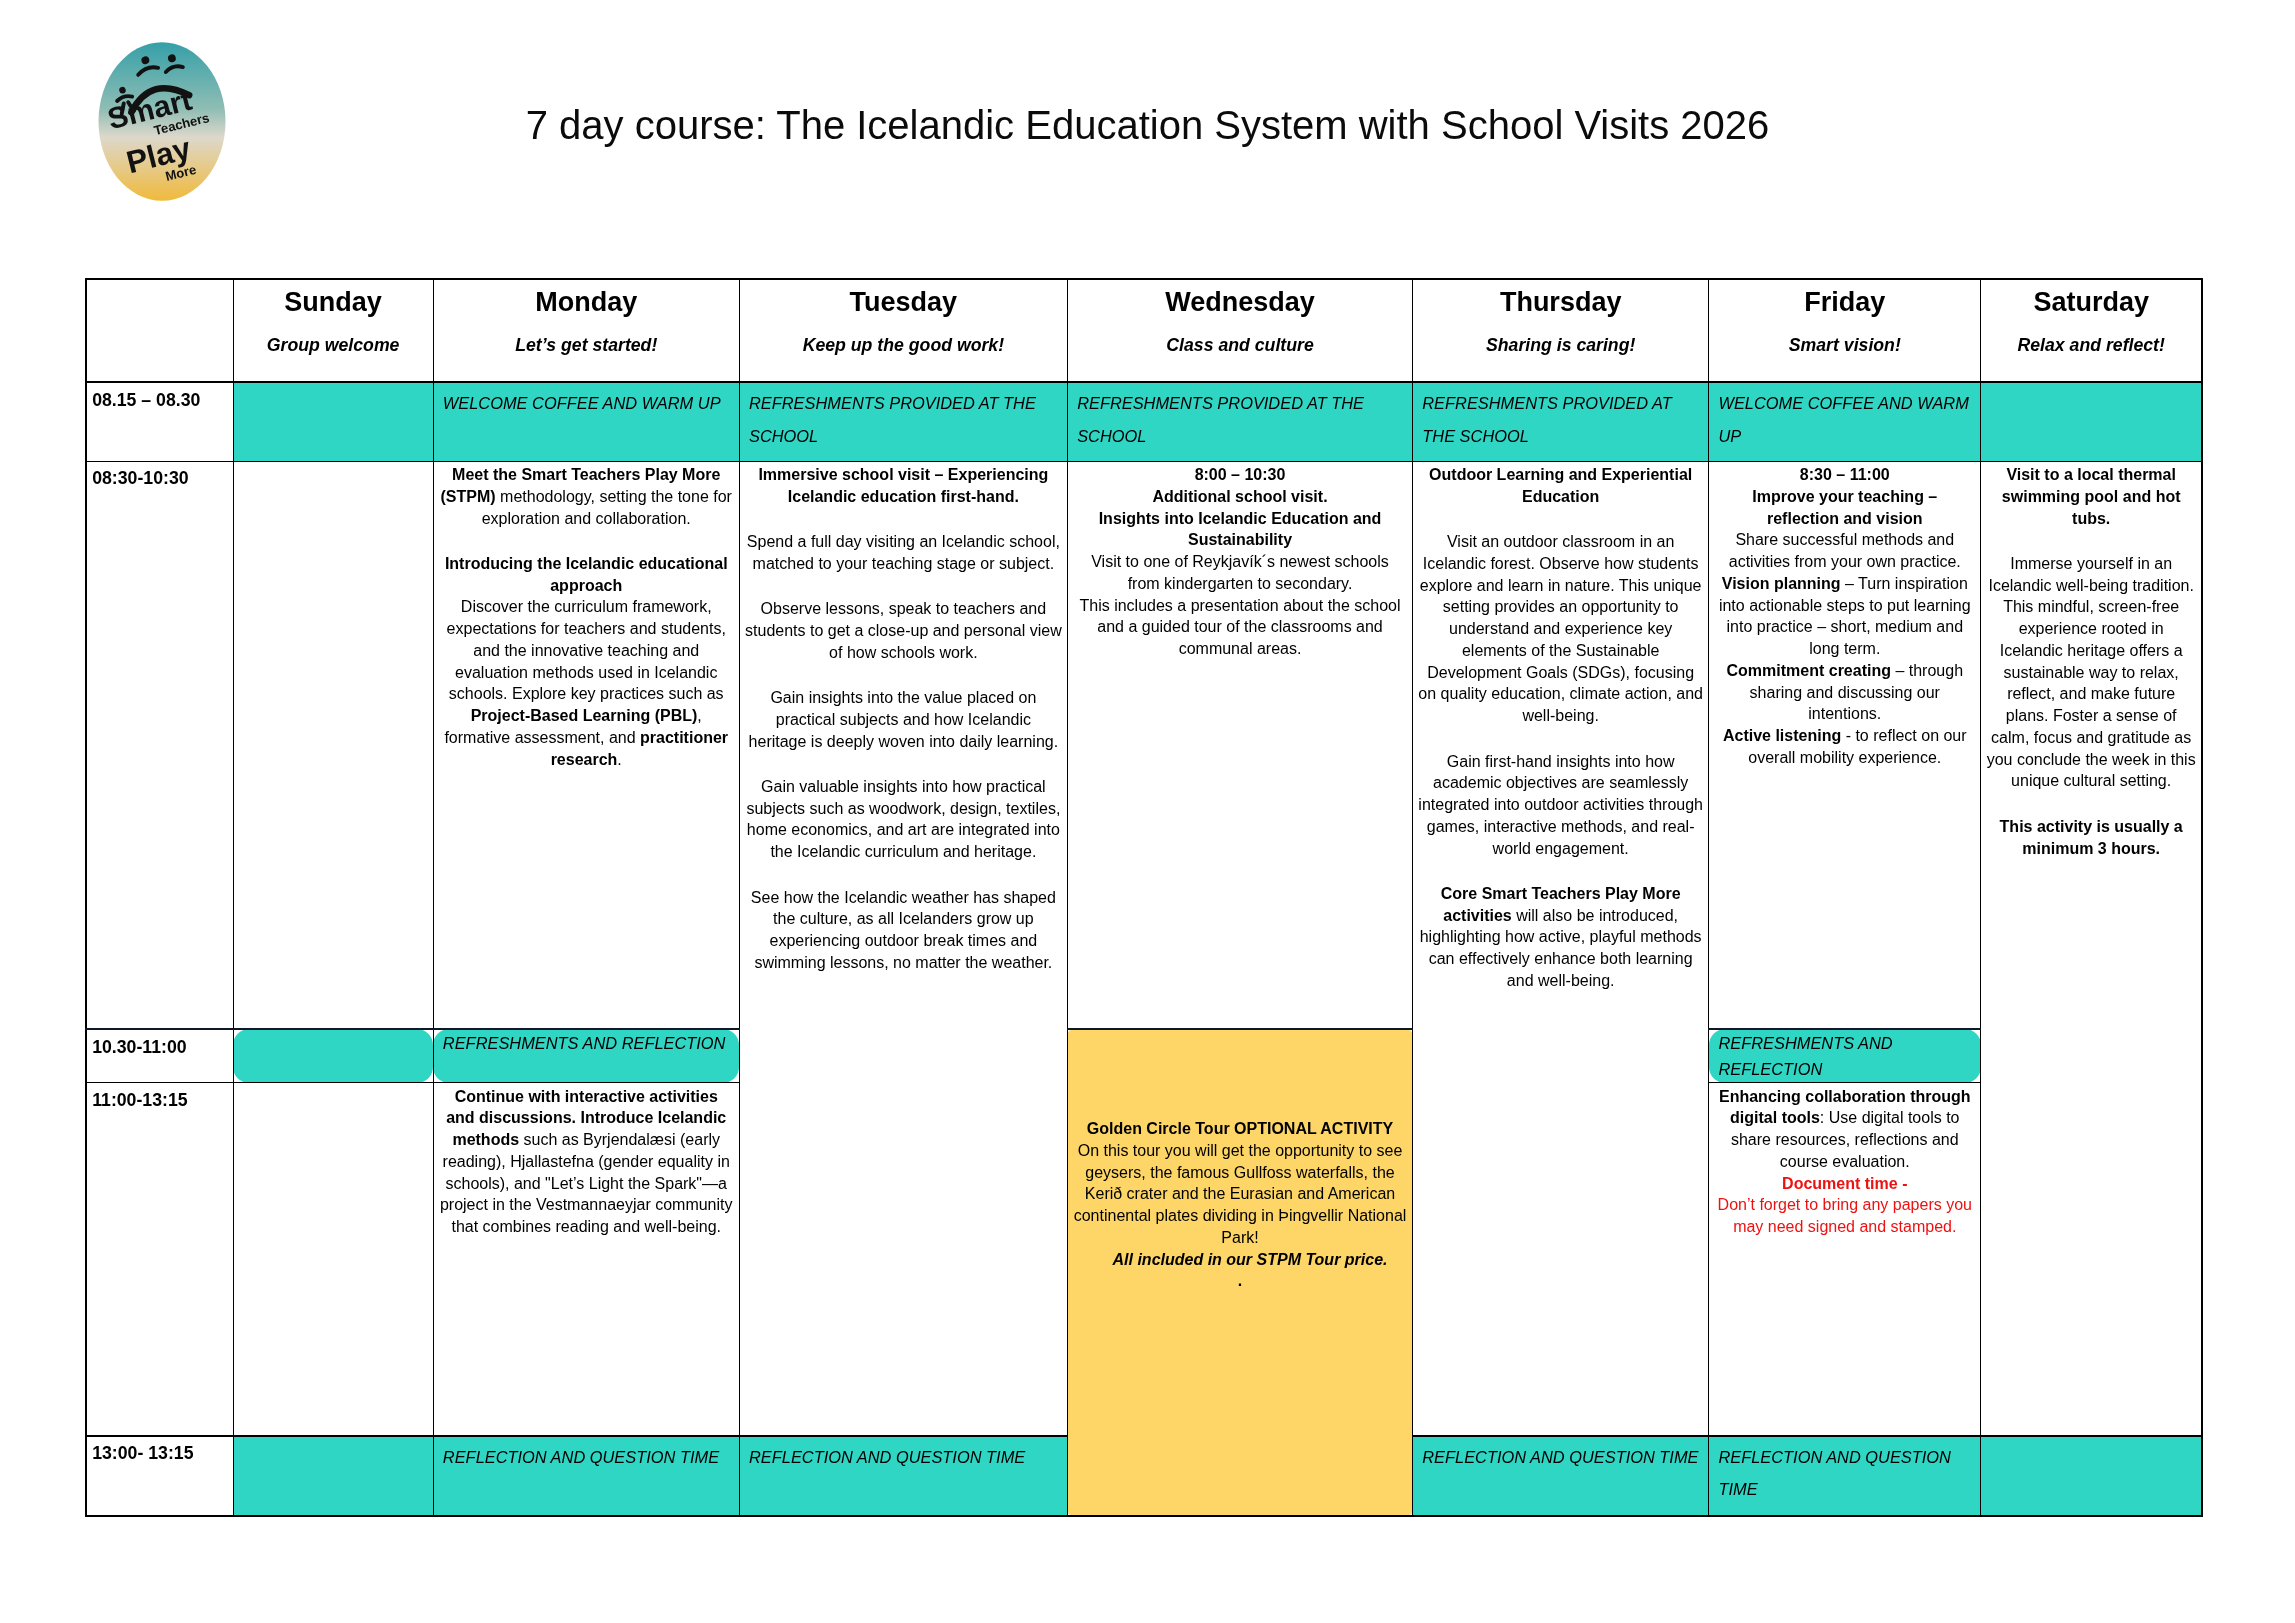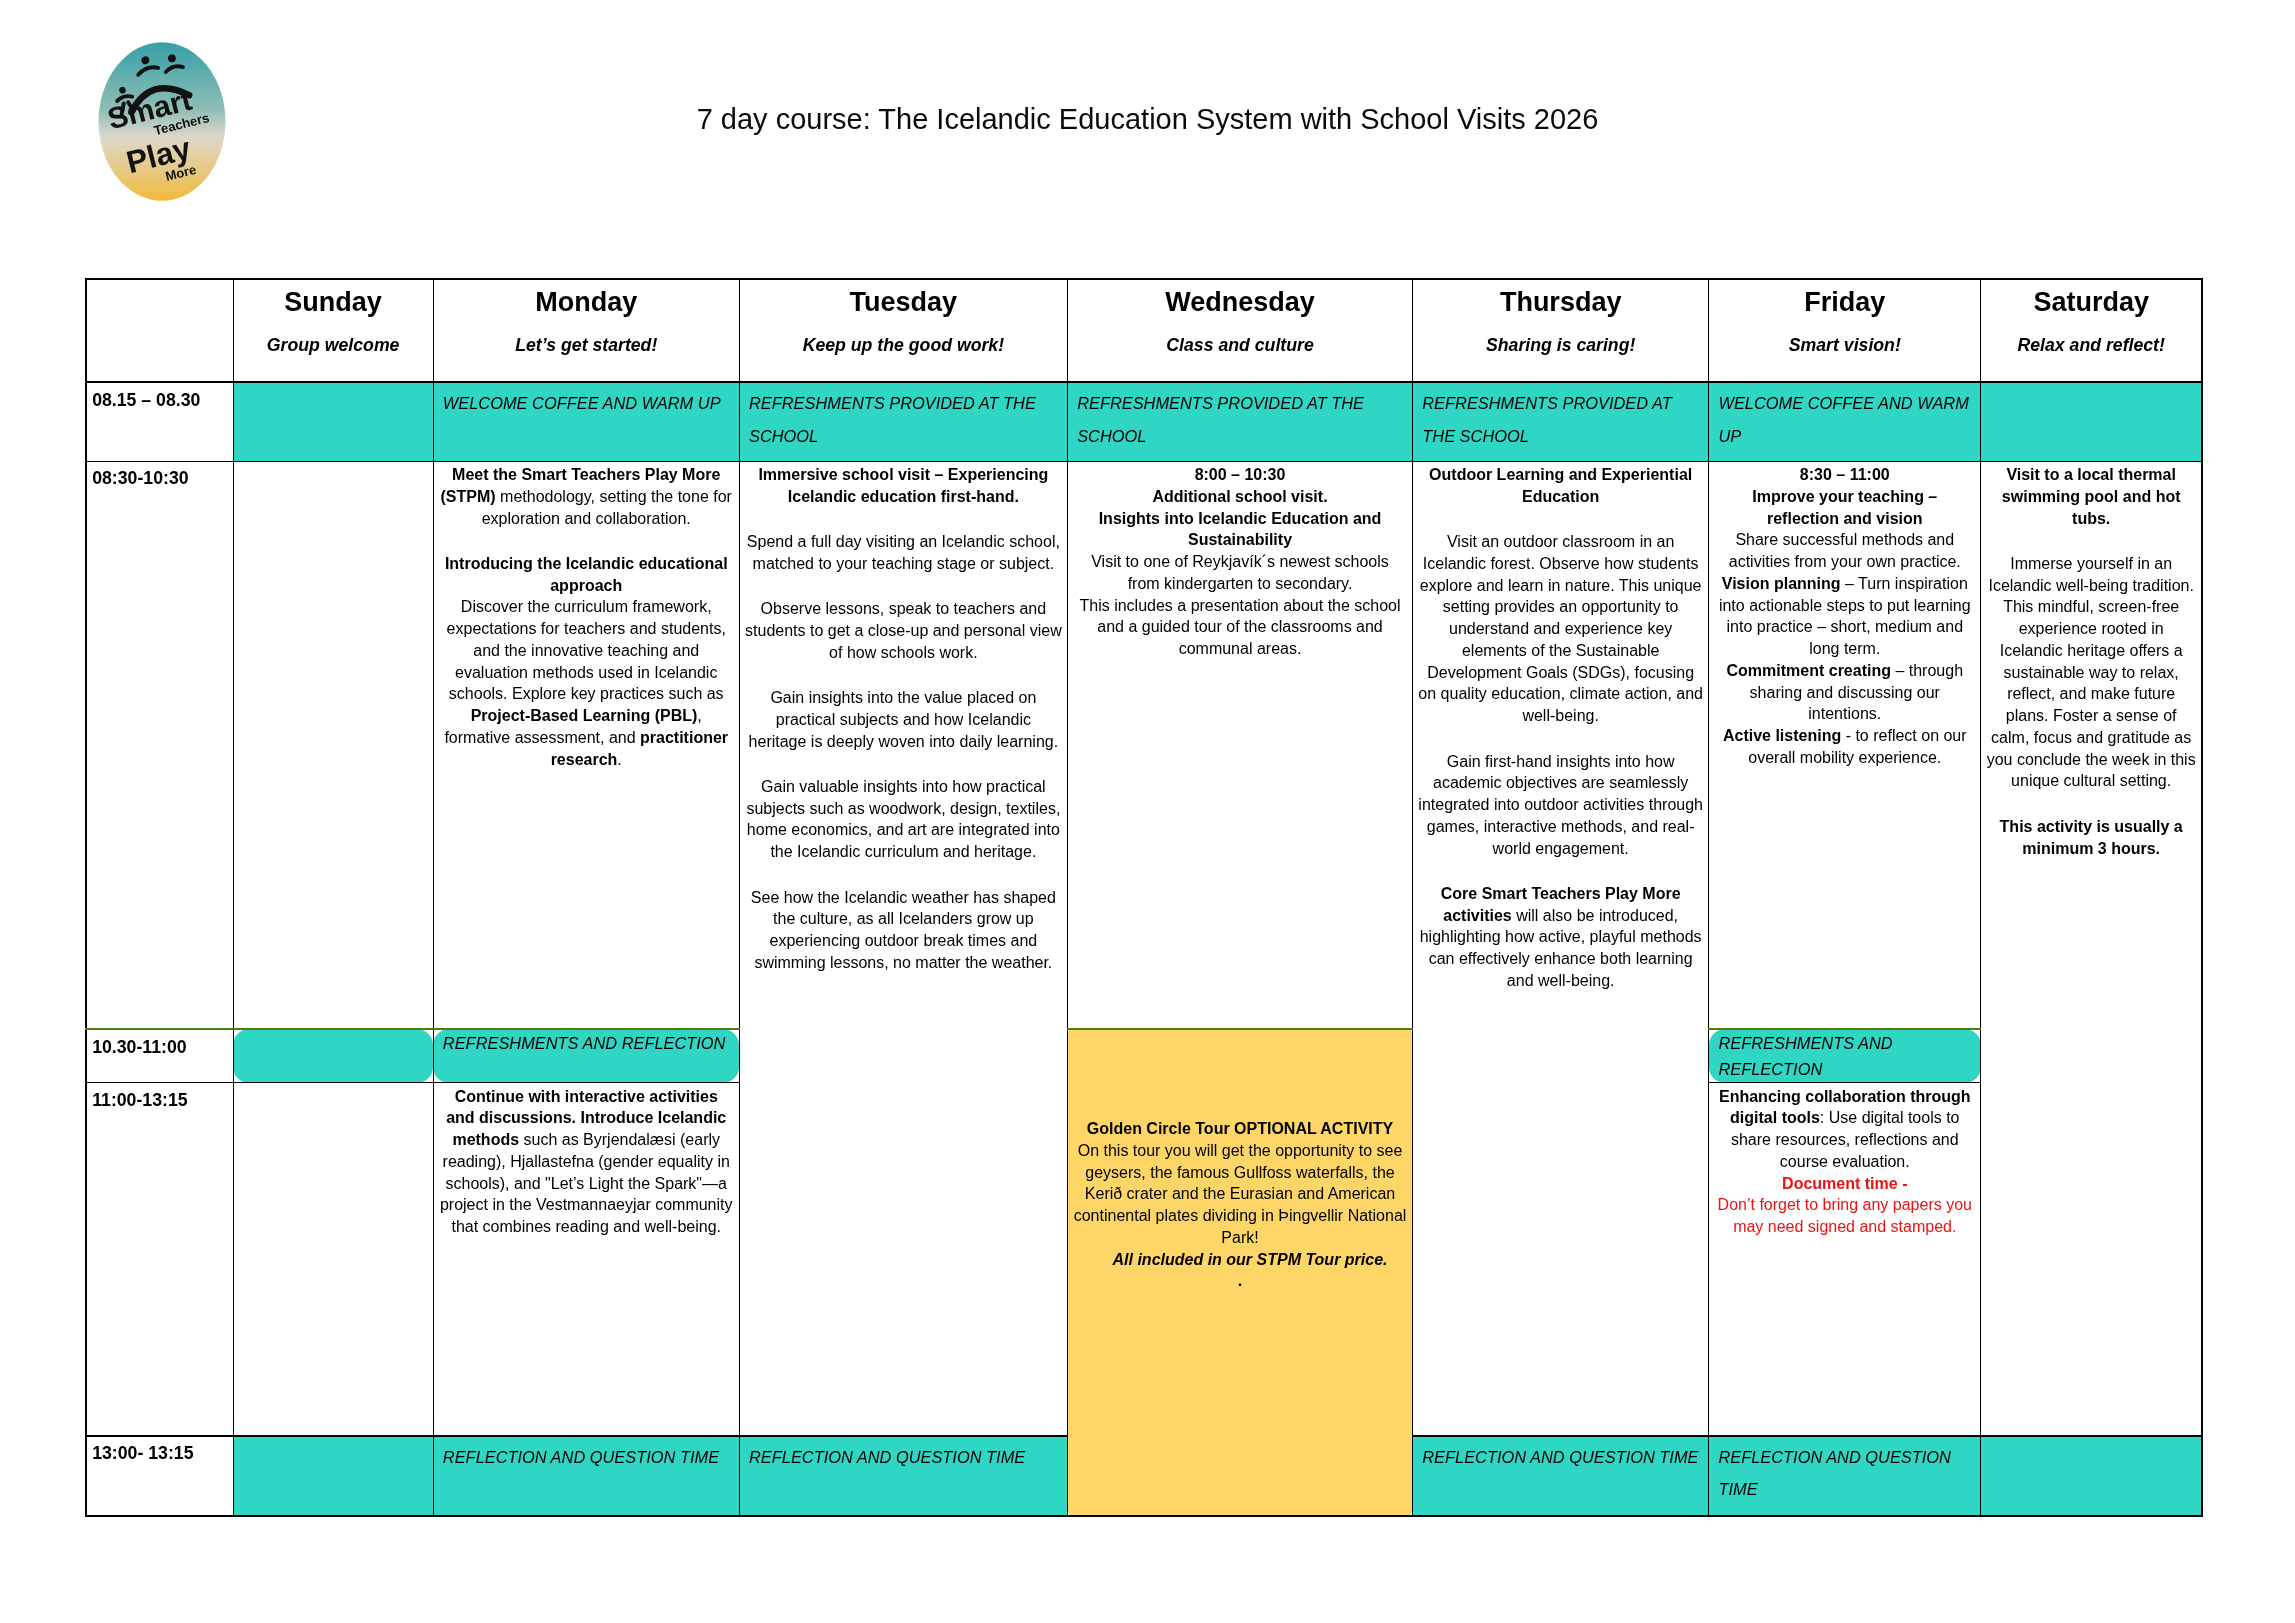--- a/index.html
+++ b/index.html
@@ -23,39 +23,39 @@
     top: 41px;
     width: 130px;
     height: 161px;
   }
   .page-title {
     position: absolute;
     left: 0;
     right: 0;
     top: 103px;
     text-align: center;
-    font-size: 29px;
+    font-size: 40px;
     letter-spacing: 0px;
     font-weight: 400;
     color: #0b0b0b;
   }
 
   
   table.schedule {
     position: absolute;
     left: 85px;
     top: 278px;
     width: 2118px;
     border-collapse: collapse;
     table-layout: fixed;
     border: 2.6px solid #000;
   }
   td, th { border: 1.3px solid #000; vertical-align: top; background: #fff; }
   tr.row-r1 > td, tr.row-r5 > td { border-top: 2.6px solid #000; }
-  tr.row-r3 > td { border-top: 2px solid #4d7c0f; }
+  tr.row-r3 > td { border-top: 2px solid #0f172a; }
 
   
   tr.row-head  { height: 103px; }
   tr.row-r1    { height: 79px; padding-left: 20px; }
   tr.row-r2    { height: 568px; }
   tr.row-r3    { height: 46px;  }
   tr.row-r4    { height: 353px; }
   tr.row-r5    { height: 80px; }
 
   .day-head { text-align: center; }

